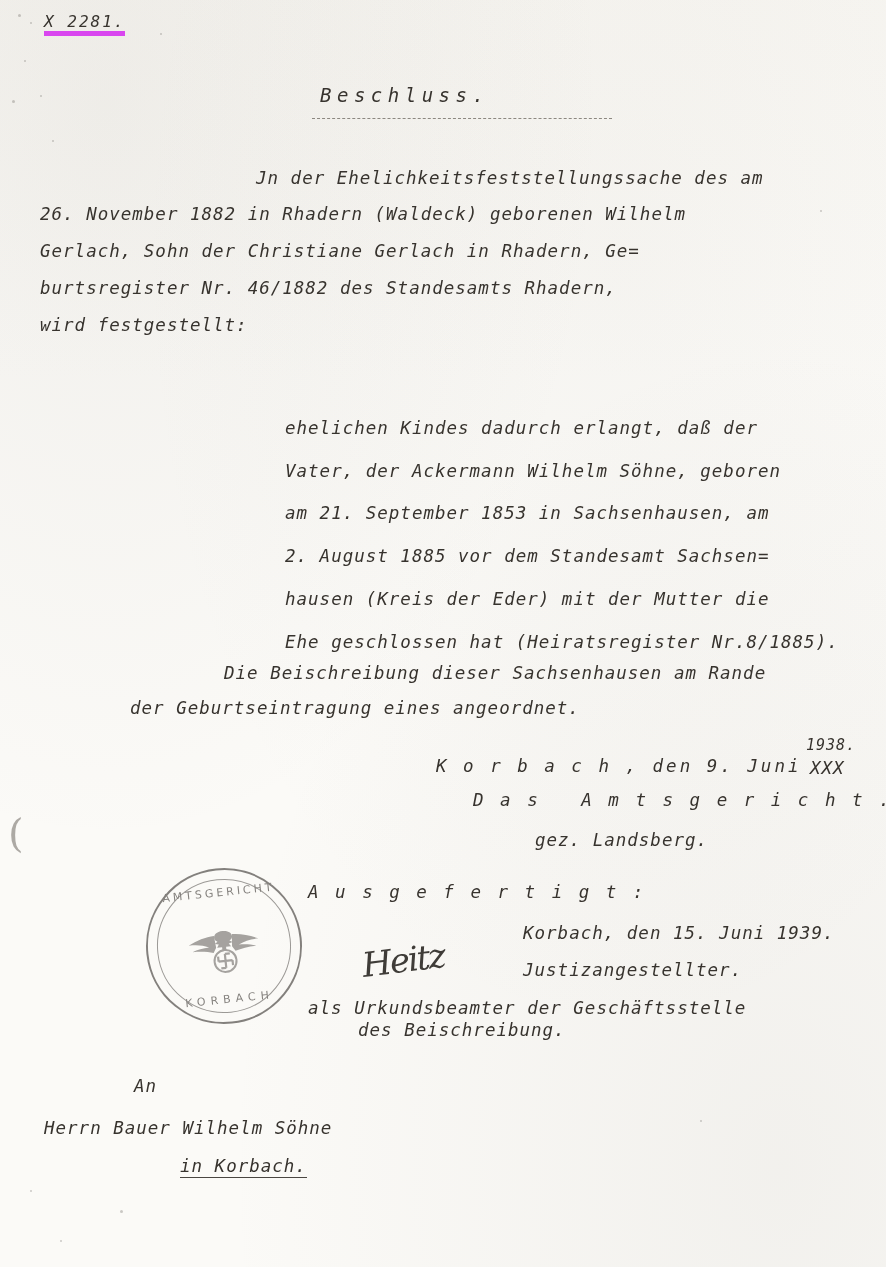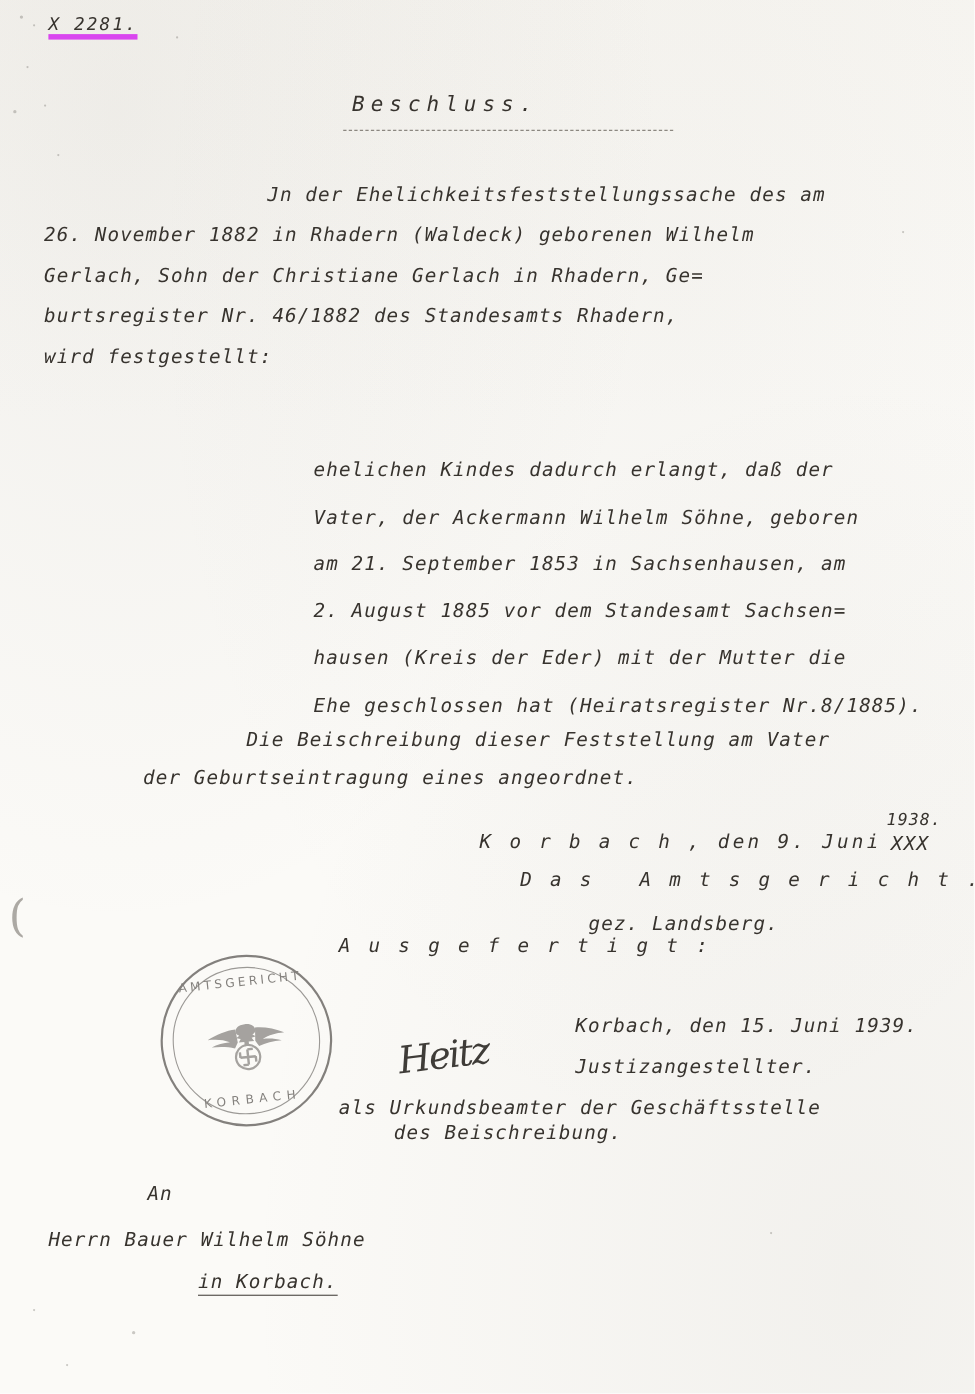--- a/index.html
+++ b/index.html
@@ -161,34 +161,34 @@
   <div class="speck" style="left:700px;top:1120px;width:2px;height:2px;"></div>
   <div class="speck" style="left:120px;top:1210px;width:3px;height:3px;"></div>
   <div class="speck" style="left:60px;top:1240px;width:2px;height:2px;"></div>
   <div class="speck" style="left:30px;top:1190px;width:2px;height:2px;"></div>
 
   <div class="txt filenum" style="left:44px;top:14px;">X 2281.</div>
 
   <div class="txt title" style="left:320px;top:86px;">Beschluss.</div>
   <div class="title-rule" style="left:312px;top:118px;width:300px;"></div>
 
-  <div class="txt body-line" style="left:243px;top:170px;">Jn der Ehelichkeitsfeststellungssache des am</div>
+  <div class="txt body-line" style="left:256px;top:170px;">Jn der Ehelichkeitsfeststellungssache des am</div>
   <div class="txt body-line" style="left:40px;top:206px;">26. November 1882 in Rhadern (Waldeck) geborenen Wilhelm</div>
   <div class="txt body-line" style="left:40px;top:243px;">Gerlach, Sohn der Christiane Gerlach in Rhadern, Ge=</div>
   <div class="txt body-line" style="left:40px;top:280px;">burtsregister Nr. 46/1882 des Standesamts Rhadern,</div>
   <div class="txt body-line" style="left:40px;top:317px;">wird festgestellt:</div>
 
   <div class="txt body-line" style="left:285px;top:420px;">ehelichen Kindes dadurch erlangt, daß der</div>
   <div class="txt body-line" style="left:285px;top:463px;">Vater, der Ackermann Wilhelm Söhne, geboren</div>
   <div class="txt body-line" style="left:285px;top:505px;">am 21. September 1853 in Sachsenhausen, am</div>
   <div class="txt body-line" style="left:285px;top:548px;">2. August 1885 vor dem Standesamt Sachsen=</div>
   <div class="txt body-line" style="left:285px;top:591px;">hausen (Kreis der Eder) mit der Mutter die</div>
   <div class="txt body-line" style="left:285px;top:634px;">Ehe geschlossen hat (Heiratsregister Nr.8/1885).</div>
 
-  <div class="txt body-line" style="left:224px;top:665px;">Die Beischreibung dieser Feststellung am Vater</div>
+  <div class="txt body-line" style="left:224px;top:665px;">Die Beischreibung dieser Sachsenhausen am Rande</div>
   <div class="txt body-line" style="left:130px;top:700px;">der Geburtseintragung eines angeordnet.</div>
 
   <div class="txt body-line spaced-mid" style="left:436px;top:758px;">K o r b a c h , den 9. Juni</div>
   <div class="year-over" style="left:806px;top:736px;">1938.</div>
   <div class="strike-over" style="left:810px;top:758px;">XXX</div>
 
   <div class="txt body-line spaced-mid" style="left:473px;top:792px;">D a s   A m t s g e r i c h t .</div>
   <div class="txt body-line" style="left:535px;top:832px;">gez. Landsberg.</div>
 
   <div class="stamp" style="left:146px;top:868px;">
@@ -198,21 +198,21 @@
       <g fill="#3b3733" opacity="0.85">
         <path d="M39 10 c-6 0 -9 3 -9 6 c0 2 1 3 3 4 l-3 2 l4 1 l-2 3 l5 0 l0 4 l4 0 l0 -4 l5 0 l-2 -3 l4 -1 l-3 -2 c2 -1 3 -2 3 -4 c0 -3 -3 -6 -9 -6 z"></path>
         <path d="M30 14 C22 14 12 17 4 21 C12 21 18 22 24 25 C18 25 12 26 7 28 C15 28 22 29 28 31 L31 26 Z"></path>
         <path d="M48 14 C56 14 66 17 74 21 C66 21 60 22 54 25 C60 25 66 26 71 28 C63 28 56 29 50 31 L47 26 Z"></path>
         <circle cx="39" cy="40" r="11" fill="none" stroke="#3b3733" stroke-width="2"></circle>
         <path d="M39 33 v14 M32 40 h14 M39 33 h5 M39 47 h-5 M32 40 v-5 M46 40 v5" stroke="#3b3733" stroke-width="2.2" fill="none"></path>
       </g>
     </svg>
   </div>
 
-  <div class="txt body-line spaced-mid" style="left:308px;top:852px;font-style:italic;">A u s g e f e r t i g t :</div>
+  <div class="txt body-line spaced-mid" style="left:308px;top:884px;font-style:italic;">A u s g e f e r t i g t :</div>
   <div class="txt body-line" style="left:523px;top:925px;">Korbach, den 15. Juni 1939.</div>
   <div class="signature" style="left:362px;top:940px;">Heitz</div>
   <div class="txt body-line" style="left:523px;top:962px;">Justizangestellter.</div>
   <div class="txt body-line" style="left:308px;top:1000px;">als Urkundsbeamter der Geschäftsstelle</div>
   <div class="txt body-line" style="left:358px;top:1022px;">des Beischreibung.</div>
 
   <div class="left-mark" style="left:8px;top:810px;">(</div>
 
   <div class="txt body-line" style="left:134px;top:1078px;">An</div>
   <div class="txt body-line" style="left:44px;top:1120px;">Herrn Bauer Wilhelm Söhne</div>

